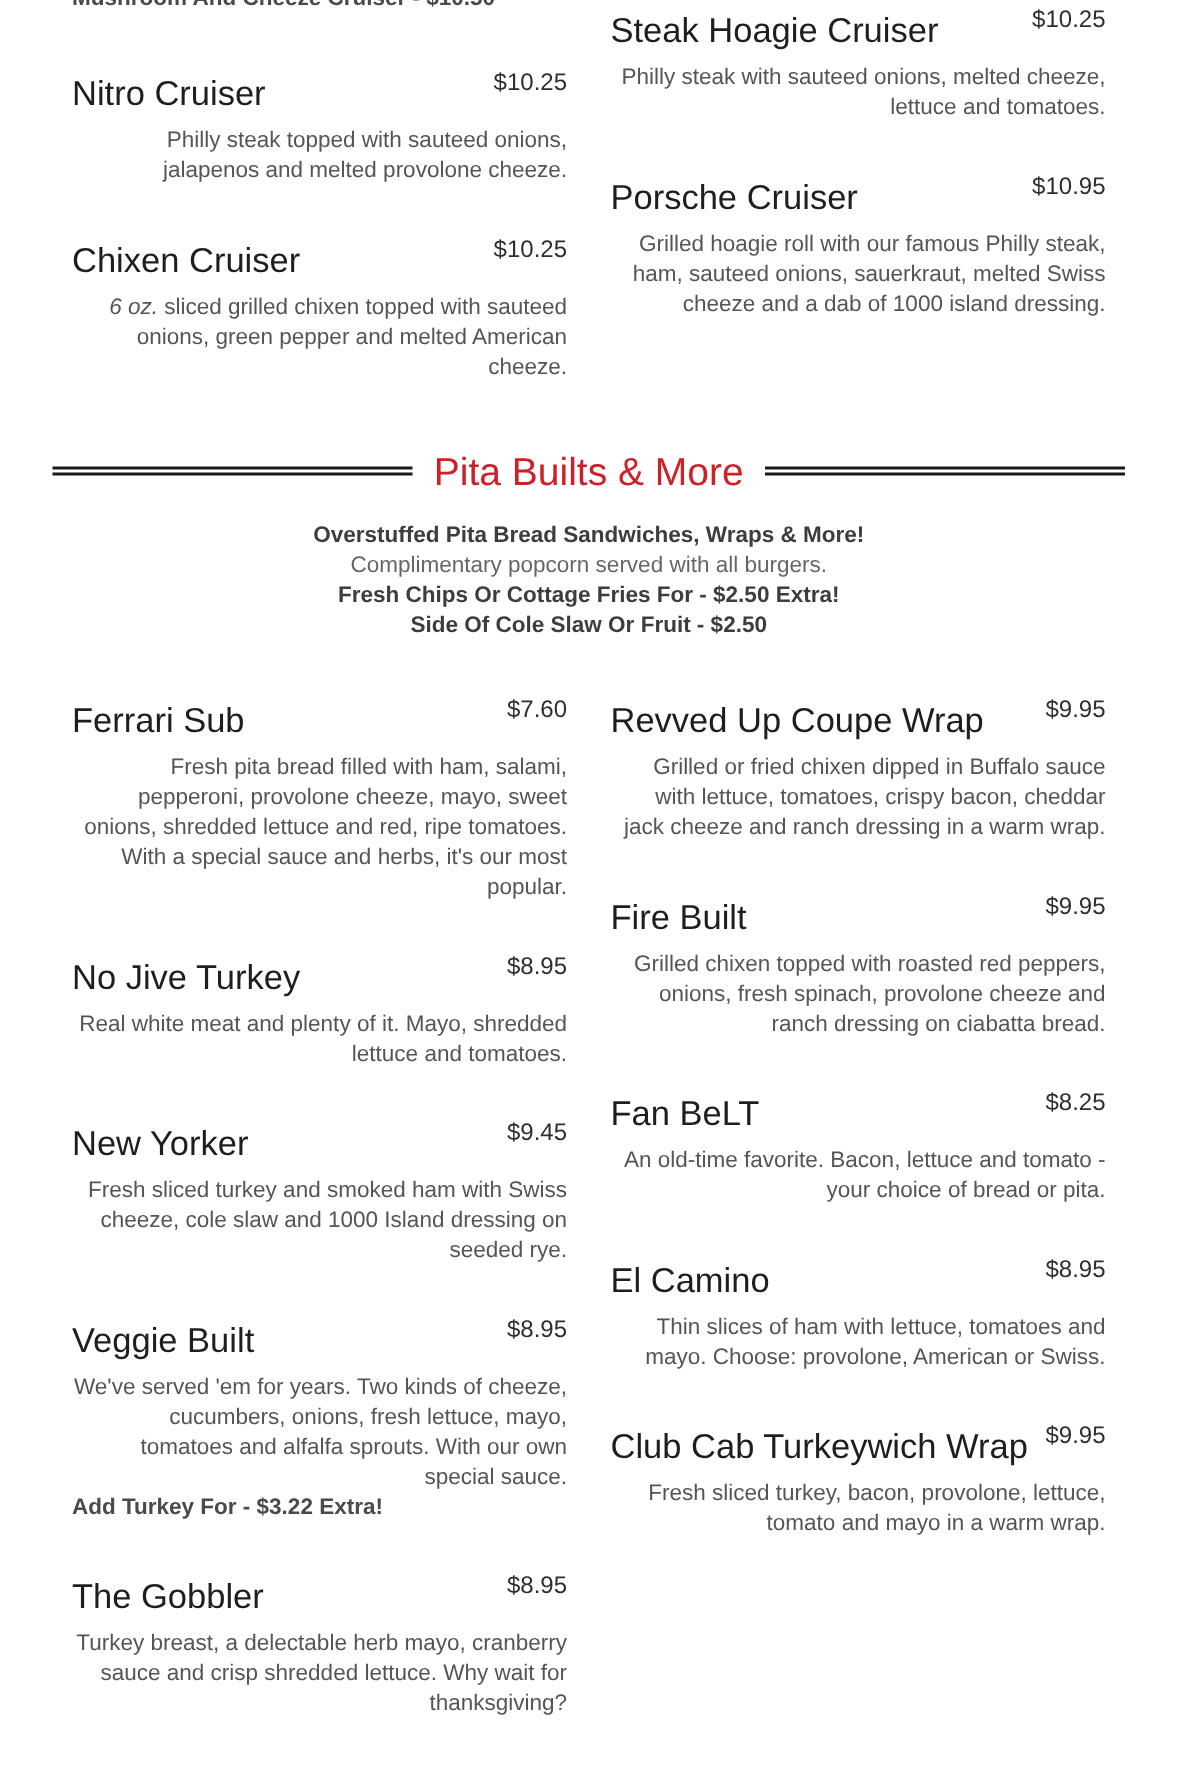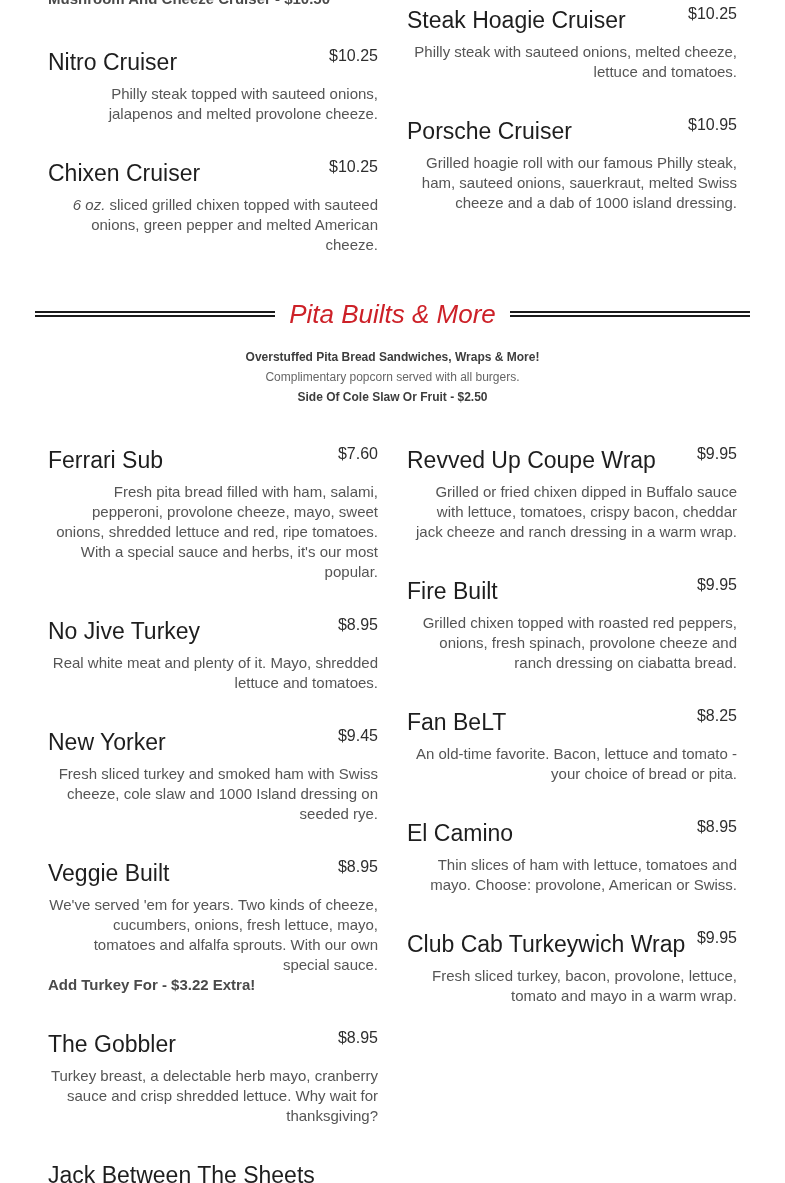--- a/index.html
+++ b/index.html
@@ -65,21 +65,20 @@
     line-height: 20px;
     font-weight: 700;
     color: #4a4a4a;
   }
 
   .section-header {
     margin-top: 42px;
     display: flex;
     align-items: center;
     padding: 0 35px;
-    font-style: italic;
   }
   .section-title {
     margin: 0 14px;
     font-size: 26px;
     line-height: 34px;
     font-weight: 400;
     color: #cd2128;
     white-space: nowrap;
   }
   .rule {
@@ -87,21 +86,21 @@
     height: 6px;
     border-top: 2px solid #1a1a1a;
     border-bottom: 2px solid #1a1a1a;
   }
 
   .section-notes {
     margin-top: 16px;
     text-align: center;
   }
   .note-line {
-    font-size: 12px;
+    font-size: 15px;
     line-height: 20px;
     margin: 0;
   }
   .note-bold { font-weight: 700; color: #3d3d3d; }
   .note-regular { font-weight: 400; color: #666666; }
 
   .grid-cols { margin-top: 38px; }
 </style>
 </head>
 <body>
@@ -151,20 +150,21 @@
 
   <div class="section-header">
     <div class="rule"></div>
     <h2 class="section-title">Pita Builts &amp; More</h2>
     <div class="rule"></div>
   </div>
 
   <div class="section-notes">
     <p class="note-line note-bold">Overstuffed Pita Bread Sandwiches, Wraps &amp; More!</p>
     <p class="note-line note-regular">Complimentary popcorn served with all burgers.</p>
+    <p class="note-line note-bold">Fresh Chips Or Cottage Fries For - $2.50 Extra!</p>
     <p class="note-line note-bold">Side Of Cole Slaw Or Fruit - $2.50</p>
   </div>
 
   <div class="cols grid-cols">
     <div class="col">
 
       <div class="item">
         <div class="item-head">
           <h3 class="item-name">Ferrari Sub</h3>
           <span class="item-price">$7.60</span>

